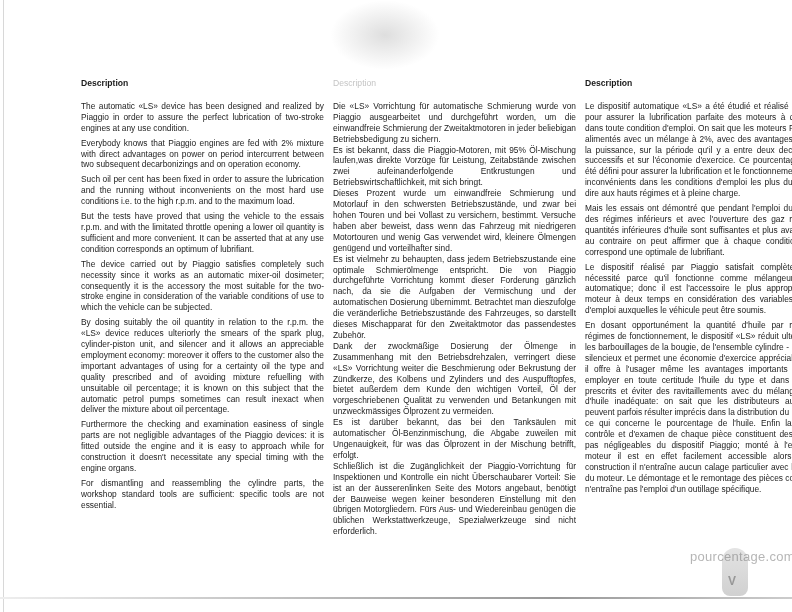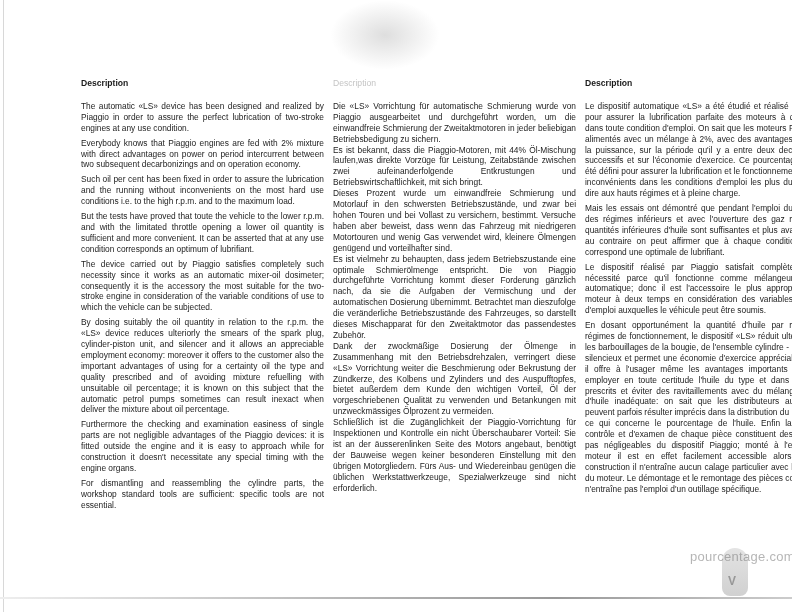--- a/index.html
+++ b/index.html
@@ -49,34 +49,35 @@
 <body>
 
 <div class="left-edge"></div>
 <div class="scan-smudge"></div>
 
 <div class="col col-en">
   <p class="heading">Description</p>
   <p class="para">The automatic «LS» device has been designed and realized by Piaggio in order to assure the perfect lubrication of two-stroke engines at any use condition.</p>
   <p class="para">Everybody knows that Piaggio engines are fed with 2% mixture with direct advantages on power on period intercurrent between two subsequent decarbonizings and on operation economy.</p>
   <p class="para">Such oil per cent has been fixed in order to assure the lubrication and the running without inconvenients on the most hard use conditions i.e. to the high r.p.m. and to the maximum load.</p>
-  <p class="para">But the tests have proved that toute the vehicle to the lower r.p.m. and with the limitated throttle opening a lower oil quantity is sufficient and more convenient. It can be asserted that at any use condition corresponds an optimum of lubrifiant.</p>
+  <p class="para">But the tests have proved that using the vehicle to the essais r.p.m. and with the limitated throttle opening a lower oil quantity is sufficient and more convenient. It can be asserted that at any use condition corresponds an optimum of lubrifiant.</p>
   <p class="para">The device carried out by Piaggio satisfies completely such necessity since it works as an automatic mixer-oil dosimeter; consequently it is the accessory the most suitable for the two-stroke engine in consideration of the variable conditions of use to which the vehicle can be subjected.</p>
   <p class="para">By dosing suitably the oil quantity in relation to the r.p.m. the «LS» device reduces ulteriorly the smears of the spark plug, cylinder-piston unit, and silencer and it allows an appreciable employment economy: moreover it offers to the customer also the important advantages of using for a certainty oil the type and quality prescribed and of avoiding mixture refuelling with unsuitable oil percentage; it is known on this subject that the automatic petrol pumps sometimes can result inexact when deliver the mixture about oil percentage.</p>
   <p class="para">Furthermore the checking and examination easiness of single parts are not negligible advantages of the Piaggio devices: it is fitted outside the engine and it is easy to approach while for construction it doesn't necessitate any special timing with the engine organs.</p>
   <p class="para">For dismantling and reassembling the cylindre parts, the workshop standard tools are sufficient: specific tools are not essential.</p>
 </div>
 
 <div class="col col-de">
   <p class="heading">Description</p>
   <p class="para">Die «LS» Vorrichtung für automatische Schmierung wurde von Piaggio ausgearbeitet und durchgeführt worden, um die einwandfreie Schmierung der Zweitaktmotoren in jeder beliebigan Betriebsbedigung zu sichern.</p>
-  <p class="para">Es ist bekannt, dass die Piaggio-Motoren, mit 44% Öl-Mischung laufen,was direkte Vorzüge für Leistung, Zeitabstände zwischen zwei aufeinanderfolgende Entkrustungen und Betriebswirtschaftlichkeit, mit sich bringt.</p>
+  <p class="para">Es ist bekannt, dass die Piaggio-Motoren, mit 95% Öl-Mischung laufen,was direkte Vorzüge für Leistung, Zeitabstände zwischen zwei aufeinanderfolgende Entkrustungen und Betriebswirtschaftlichkeit, mit sich bringt.</p>
   <p class="para">Dieses Prozent wurde um einwandfreie Schmierung und Motorlauf in den schwersten Betriebszustände, und zwar bei hohen Touren und bei Vollast zu versichern, bestimmt. Versuche haben aber beweist, dass wenn das Fahrzeug mit niedrigeren Motortouren und wenig Gas verwendet wird, kleinere Ölmengen genügend und vorteilhafter sind.</p>
   <p class="para">Es ist vielmehr zu behaupten, dass jedem Betriebszustande eine optimale Schmieröl­menge entspricht. Die von Piaggio durchgeführte Vorrichtung kommt dieser Forderung gänzlich nach, da sie die Aufgaben der Vermischung und der automatischen Dosierung übernimmt. Betrachtet man dieszufolge die veränderliche Betriebszustände des Fahrzeuges, so darstellt dieses Mischapparat für den Zweitaktmotor das passendestes Zubehör.</p>
   <p class="para">Dank der zwockmäßige Dosierung der Ölmenge in Zusammenhang mit den Betriebsdrehzalen, verringert diese «LS» Vorrichtung weiter die Beschmierung oder Bekrustung der Zündkerze, des Kolbens und Zylinders und des Auspufftopfes, bietet außerdem dem Kunde den wichtigen Vorteil, Öl der vorgeschriebenen Qualität zu verwenden und Betankungen mit unzweckmässiges Ölprozent zu vermeiden.</p>
+  <p class="para">Es ist darüber bekannt, das bei den Tanksäulen mit automatischer Öl-Benzinmischung, die Abgabe zuweilen mit Ungenauigkeit, für was das Ölprozent in der Mischung betrifft, erfolgt.</p>
   <p class="para">Schließlich ist die Zugänglichkeit der Piaggio-Vorrichtung für Inspektionen und Kontrolle ein nicht Überschaubarer Vorteil: Sie ist an der äusserenlinken Seite des Motors angebaut, benötigt der Bauweise wegen keiner besonderen Einstellung mit den übrigen Motorgliedern. Fürs Aus- und Wiedereinbau genügen die üblichen Werkstattwerkzeuge, Spezialwerkzeuge sind nicht erforderlich.</p>
 </div>
 
 <div class="col col-fr">
   <p class="heading">Description</p>
   <p class="para">Le dispositif automatique «LS» a été étudié et réalisé par Piaggio pour assurer la lubrification parfaite des moteurs à deux temps dans toute condition d'emploi. On sait que les moteurs Piaggio sont alimentés avec un mélange à 2%, avec des avantages directs sur la puissance, sur la période qu'il y a entre deux decalaminages successifs et sur l'économie d'exercice. Ce pourcentage d'huile a été défini pour assurer la lubrification et le fonctionnement sans ces inconvénients dans les conditions d'emploi les plus dures, c'est à dire aux hauts régimes et à pleine charge.</p>
   <p class="para">Mais les essais ont démontré que pendant l'emploi du véhicule à des régimes inférieurs et avec l'ouverture des gaz réduite, des quantités inférieures d'huile sont suffisantes et plus avantageuses; au contraire on peut affirmer que à chaque condition d'emploi correspond une optimale de lubrifiant.</p>
   <p class="para">Le dispositif réalisé par Piaggio satisfait complètement telle nécessité parce qu'il fonctionne comme mélangeur - doseur automatique; donc il est l'accessoire le plus approprié pour le moteur à deux temps en considération des variables conditions d'emploi auxquelles le véhicule peut être soumis.</p>
   <p class="para">En dosant opportunément la quantité d'huile par rapport aux régimes de fonctionnement, le dispositif «LS» réduit ultérieurement les barbouillages de la bougie, de l'ensemble cylindre - piston et du silencieux et permet une économie d'exercice appréciable; en plus il offre à l'usager même les avantages importants de pouvoir employer en toute certitude l'huile du type et dans la quantité prescrits et éviter des ravitaillements avec du mélange à teneur d'huile inadéquate: on sait que les distributeurs automatiques peuvent parfois résulter imprécis dans la distribution du mélange en ce qui concerne le pourcentage de l'huile. Enfin la facilité de contrôle et d'examen de chaque pièce constituent des avantages pas négligeables du dispositif Piaggio; monté à l'extérieur du moteur il est en effet facilement accessible alors que pour construction il n'entraîne aucun calage particulier avec les organes du moteur. Le démontage et le remontage des pièces composantes n'entraîne pas l'emploi d'un outillage spécifique.</p>
 </div>

